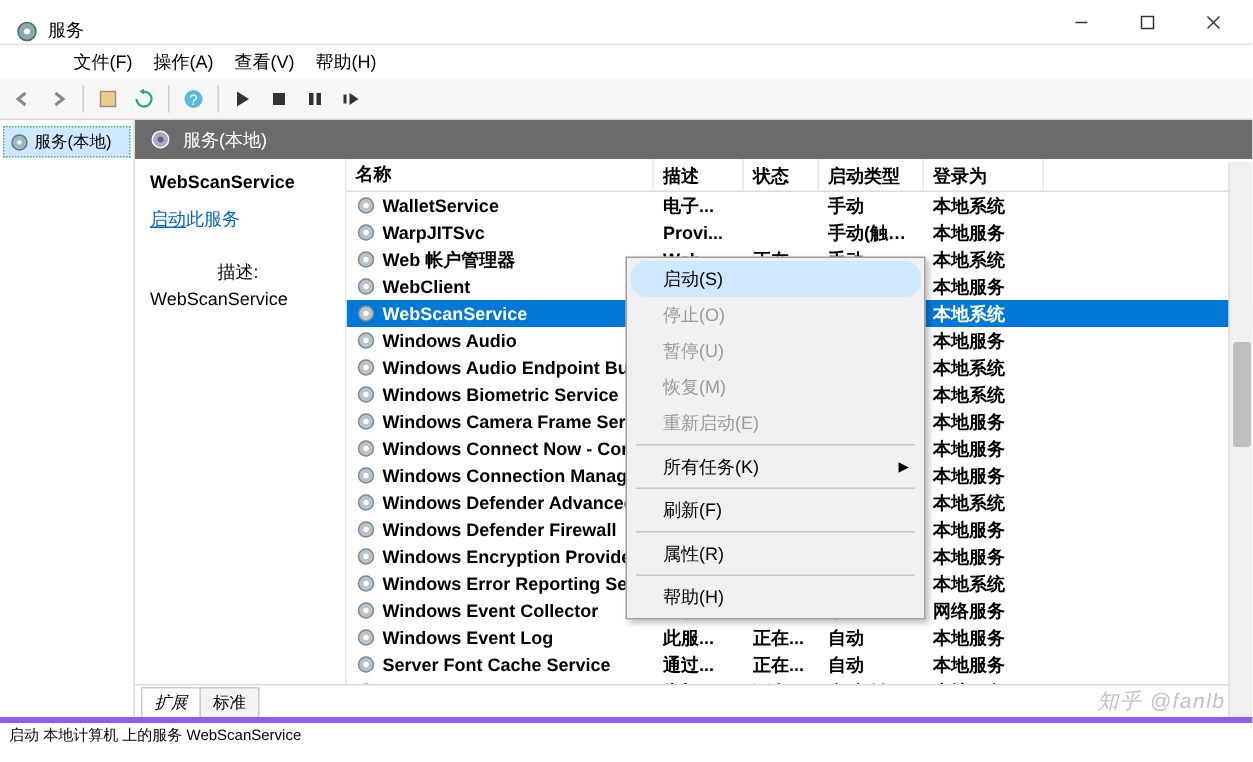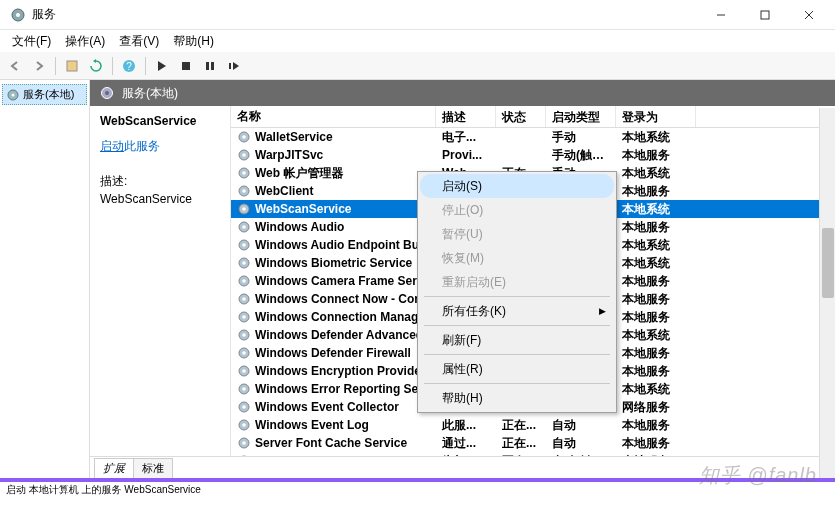--- a/index.html
+++ b/index.html
@@ -1,37 +1,37 @@
 <!DOCTYPE html>
 <html><head>
 <meta charset="utf-8">
 <style>
 * { margin: 0; padding: 0; box-sizing: border-box; }
 body { font-family: "Microsoft YaHei", "Segoe UI", Tahoma, sans-serif; font-size: 12px; background: #fff; color: #000; width: 835px; height: 508px; overflow: hidden; position: relative; }
-.titlebar { height: 30px; display: flex; align-items: center; padding: 0 4px; border-bottom: 1px solid #e5e5e5; }
+.titlebar { height: 30px; display: flex; align-items: flex-end; padding: 0 4px; border-bottom: 1px solid #e5e5e5; }
 .titlebar .icon { width: 16px; height: 16px; margin: 0 6px; }
 .titlebar .title { flex: 0 0 auto; }
 .titlebar .spacer { flex: 1; }
 .winbtn { width: 44px; height: 28px; display: flex; align-items: center; justify-content: center; }
-.menubar { height: 22px; display: flex; align-items: center; padding: 0 6px; gap: 2px; }
+.menubar { height: 22px; display: flex; align-items: center; padding: 0 6px; gap: 2px; margin-left: 37px; }
 .menubar span { padding: 2px 6px; }
 .toolbar { height: 28px; display: flex; align-items: center; padding: 0 4px; gap: 2px; border-bottom: 1px solid #dcdcdc; background: #f7f7f7; }
 .tbtn { width: 22px; height: 22px; display: flex; align-items: center; justify-content: center; }
 .tsep { width: 1px; height: 18px; background: #ccc; margin: 0 3px; }
 .content { display: flex; height: 398px; }
 .leftpane { width: 90px; border-right: 1px solid #dcdcdc; padding: 4px 2px; background: #fff; }
 .treeitem { display: flex; align-items: center; gap: 4px; padding: 2px 4px; background: #cde8ff; border: 1px dotted #5a9; font-size: 11px; }
 .rightpane { flex: 1; display: flex; flex-direction: column; position: relative; }
 .rightheader { height: 26px; background: #6b6b6b; color: #fff; display: flex; align-items: center; padding: 0 10px; gap: 8px; font-size: 12px; }
 .rightheader .icon { width: 14px; height: 14px; }
 .rightbody { flex: 1; display: flex; overflow: hidden; }
 .detailcol { width: 140px; padding: 8px 10px; font-size: 12px; }
 .detailcol .svcname { font-weight: bold; margin-bottom: 10px; }
 .detailcol .action { color: #0066cc; margin-bottom: 18px; }
-.detailcol .desclabel { margin-bottom: 2px; }
+.detailcol .desclabel { margin-bottom: 2px; margin-left: 45px; }
 .listcol { flex: 1; display: flex; flex-direction: column; border-left: 1px solid #e5e5e5; overflow: hidden; font-weight: bold; }
 .listhead { display: flex; height: 22px; border-bottom: 1px solid #dcdcdc; background: #fff; }
 .listhead > div { padding: 3px 6px; border-right: 1px solid #e8e8e8; font-size: 12px; }
 .listbody { flex: 1; overflow: hidden; }
 .row { display: flex; height: 18px; align-items: center; font-size: 12px; }
 .row.selected { background: #0078d7; color: #fff; }
 .row > div { padding: 0 6px; white-space: nowrap; overflow: hidden; text-overflow: ellipsis; }
 .col-name { width: 205px; display: flex; align-items: center; gap: 4px; }
 .col-desc { width: 60px; }
 .col-status { width: 50px; }
@@ -41,21 +41,21 @@
 .tabs { height: 22px; display: flex; align-items: flex-end; padding: 0 4px; border-top: 1px solid #dcdcdc; font-size: 11px; }
 .tab { padding: 2px 8px; border: 1px solid #ccc; border-bottom: none; margin-right: -1px; background: #f4f4f4; }
 .tab.active { background: #fff; font-style: italic; }
 .statusbar { height: 20px; border-top: 4px solid #8b5cf6; padding: 2px 6px; font-size: 10px; display: flex; align-items: center; text-align: right; }
 .ctxmenu { position: absolute; left: 417px; top: 171px; width: 200px; background: #f0f0f0; border: 1px solid #a0a0a0; box-shadow: 2px 2px 4px rgba(0,0,0,0.25); z-index: 100; padding: 2px; }
 .ctxitem { height: 24px; display: flex; align-items: center; padding: 0 22px; font-size: 12px; position: relative; border-radius: 11px; }
 .ctxitem.highlight { background: #cde8ff; }
 .ctxitem.disabled { color: #9a9a9a; }
 .ctxitem .arrow { position: absolute; right: 8px; font-size: 9px; }
 .ctxsep { height: 1px; background: #c8c8c8; margin: 2px 4px; }
-.watermark { position: absolute; right: 18px; bottom: 19px; font-size: 20px; color: rgba(120,120,120,0.45); font-style: italic; pointer-events: none; letter-spacing: 1px; }
+.watermark { position: absolute; right: 18px; bottom: 31px; font-size: 14px; color: rgba(120,120,120,0.45); font-style: italic; pointer-events: none; letter-spacing: 1px; }
 .scrollbar { position: absolute; right: 0; top: 108px; width: 16px; height: 370px; background: #f0f0f0; border-left: 1px solid #ddd; }
 .scrollthumb { position: absolute; left: 2px; top: 120px; width: 12px; height: 70px; background: #c0c0c0; border-radius: 2px; }
 svg { display: block; }
 </style>
 </head>
 <body>
 
 <div class="titlebar">
   <span class="icon">
     <svg viewBox="0 0 16 16">

